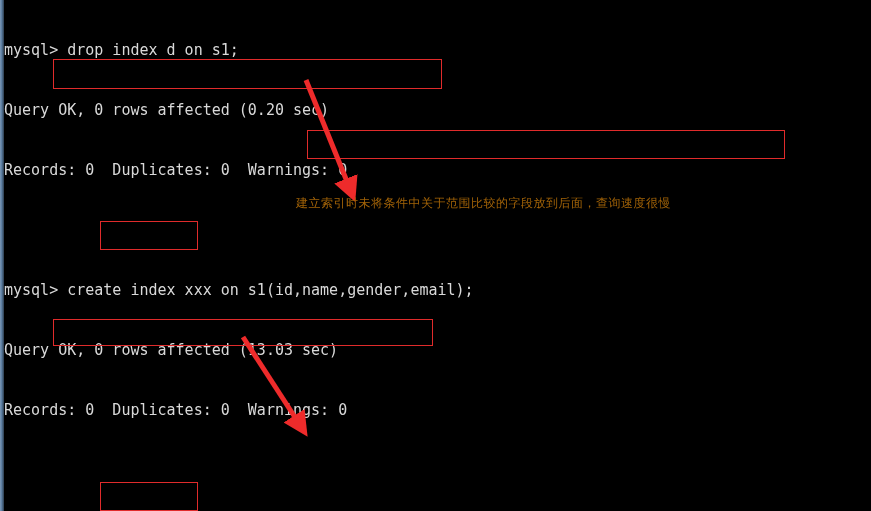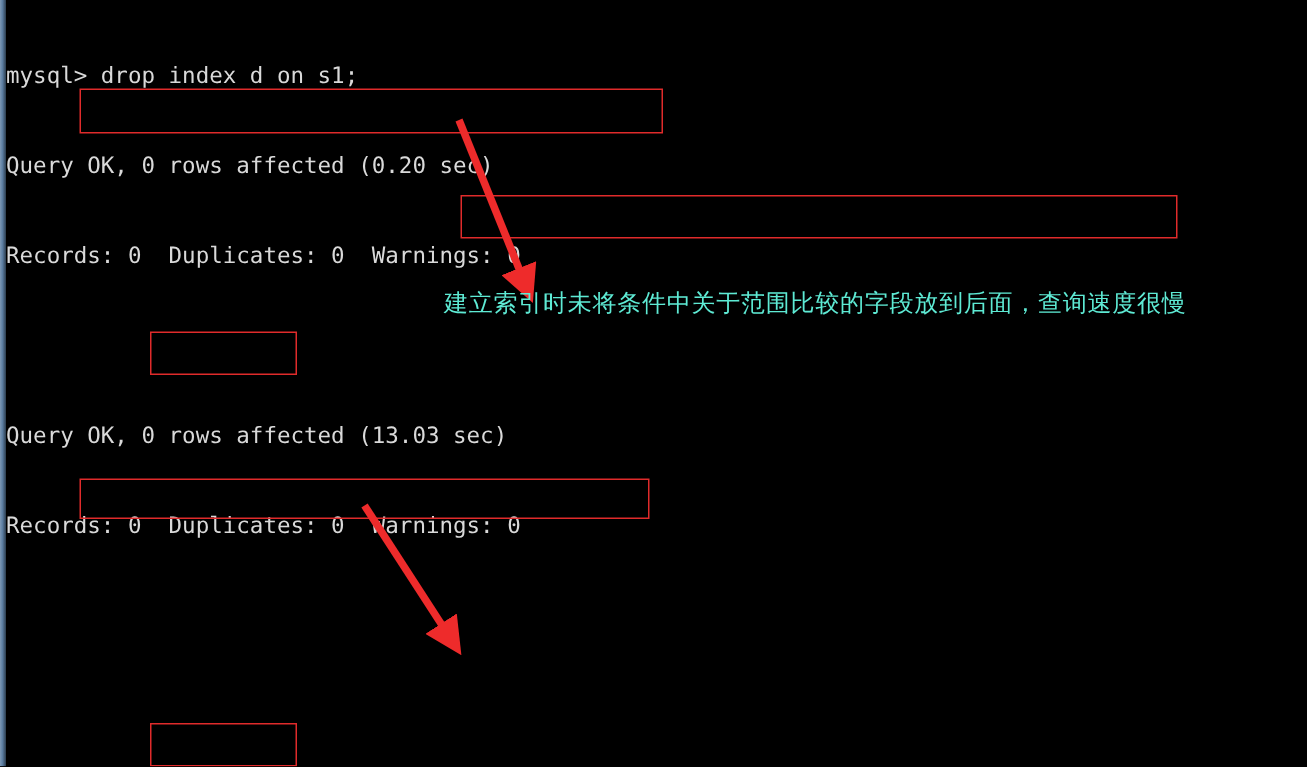--- a/index.html
+++ b/index.html
@@ -43,23 +43,23 @@
 
   
   .anno-box {
     position: absolute;
     border: 1px solid #e02b2b;
     box-sizing: border-box;
     pointer-events: none;
   }
   .anno-text {
     position: absolute;
-    color: #5eead4;
+    color: #a16207;
     font-family: Liberation Serif, serif;
-    font-size: 16px;
+    font-size: 12px;
     line-height: 18px;
     white-space: nowrap;
     letter-spacing: 0.5px;
   }
   svg.arrow-layer {
     position: absolute;
     left: 0; top: 0;
     width: 871px; height: 511px;
     pointer-events: none;
   }
@@ -69,20 +69,21 @@
 
 <div id="screen">
 
   <div id="left-border"></div>
 
   <div id="term">
     <div class="tline">mysql&gt; drop index d on s1;</div>
     <div class="tline">Query OK, 0 rows affected (0.20 sec)</div>
     <div class="tline">Records: 0  Duplicates: 0  Warnings: 0</div>
     <div class="tline blank"></div>
+    <div class="tline">mysql&gt; create index xxx on s1(id,name,gender,email);</div>
     <div class="tline">Query OK, 0 rows affected (13.03 sec)</div>
     <div class="tline">Records: 0  Duplicates: 0  Warnings: 0</div>
     <div class="tline blank"></div>
     
     
     
     
     
     
     

